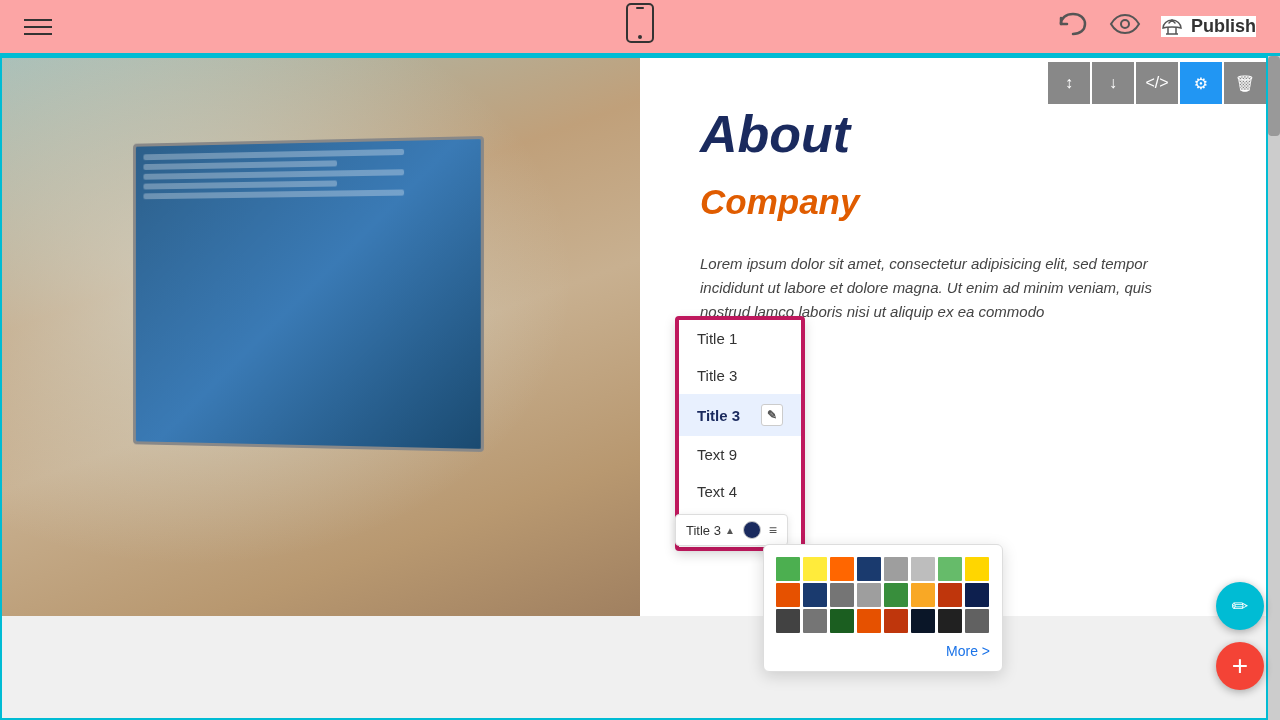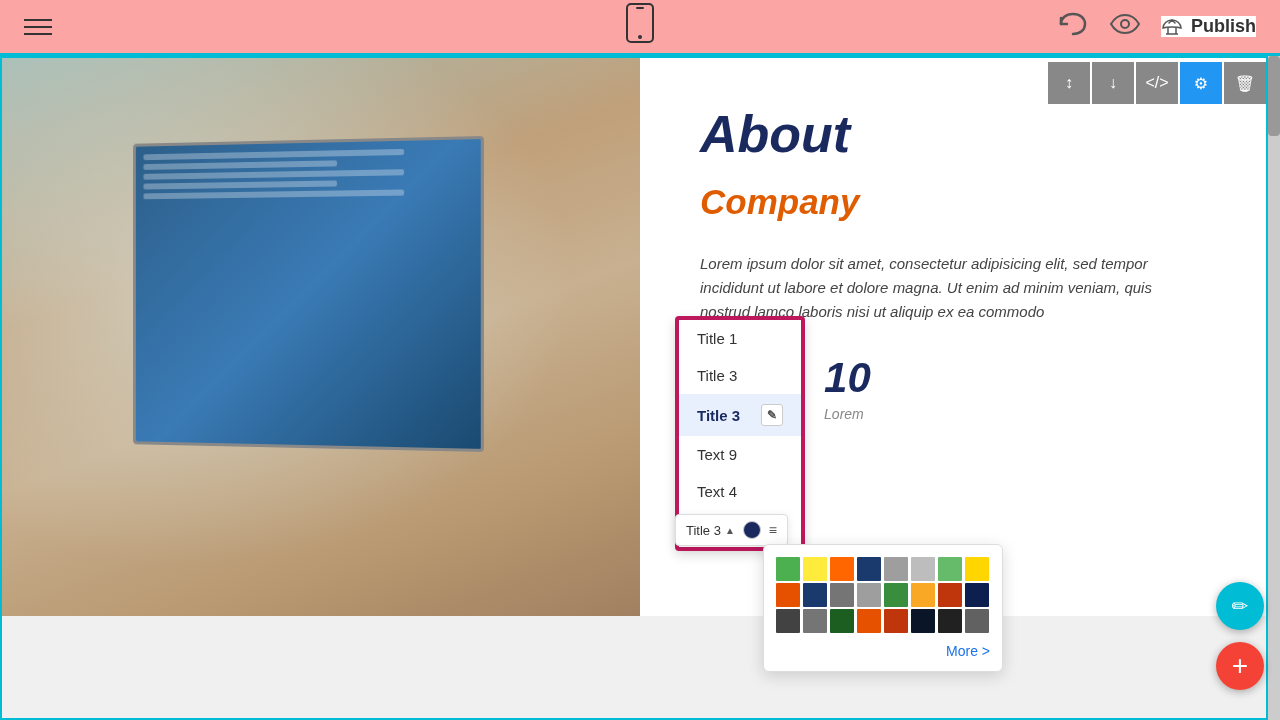--- a/index.html
+++ b/index.html
@@ -257,32 +257,20 @@
               </div>
             </div>
           </div>
         </div>
       </div>
 
       <div class="right-content">
         <div class="about-title">About</div>
         <div class="company-title">Company</div>
         <div class="body-text">Lorem ipsum dolor sit amet, consectetur adipisicing elit, sed tempor incididunt ut labore et dolore magna. Ut enim ad minim veniam, quis nostrud lamco laboris nisi ut aliquip ex ea commodo</div>
-        <div class="stats-row">
-          <div class="stat-item">
-            <div class="stat-number">
-              <span>10</span><span>%</span>
-            </div>
-            <div class="stat-label">Lorem</div>
-          </div>
-          <div class="stat-item">
-            <div class="stat-number">10</div>
-            <div class="stat-label">Lorem</div>
-          </div>
-        </div>
       </div>
     </div>
 
     <div class="style-dropdown">
       <div class="style-item">Title 1</div>
       <div class="style-item">Title 3</div>
       <div class="style-item active">
         <span>Title 3</span>
         <div class="edit-pen">✎</div>
       </div>

